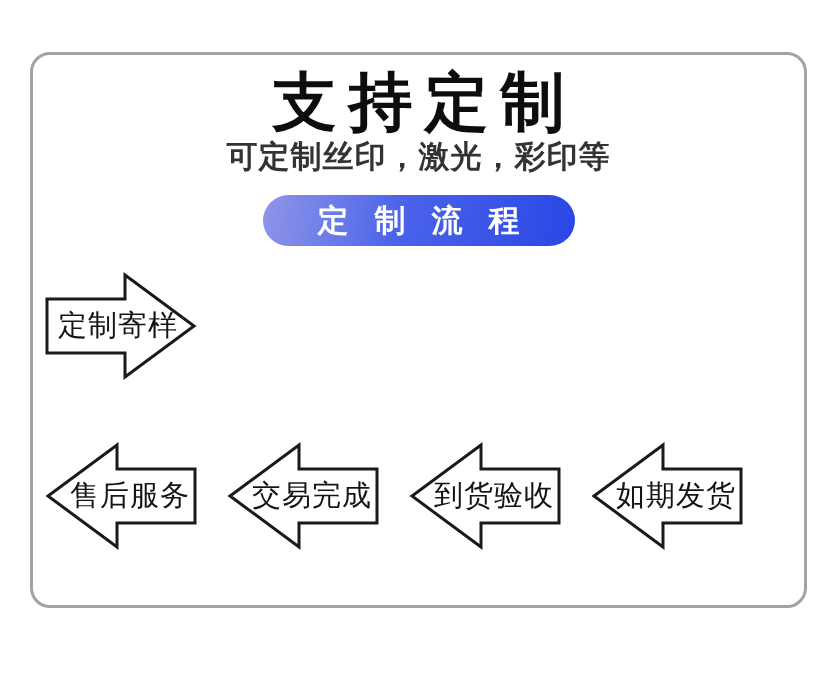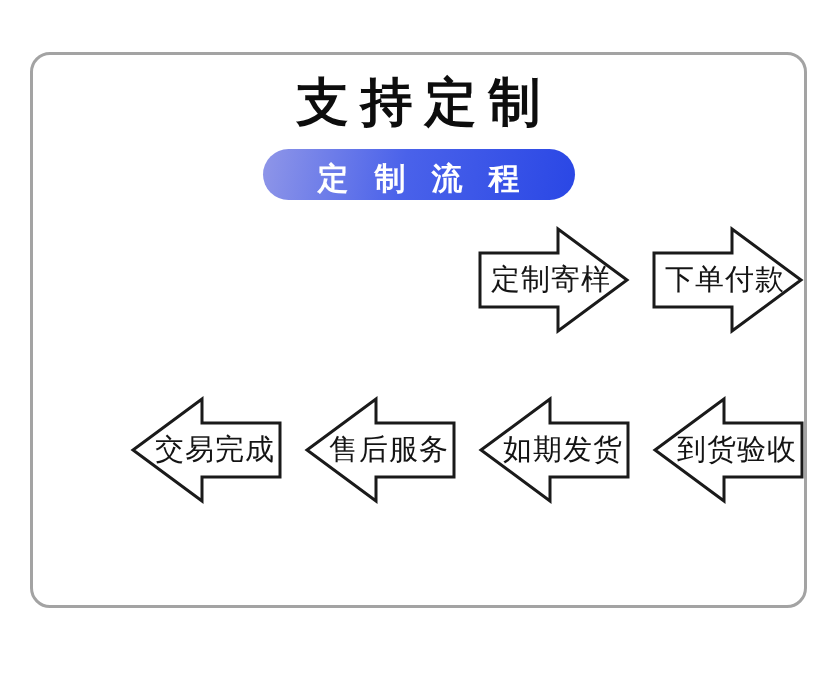--- a/index.html
+++ b/index.html
@@ -22,21 +22,21 @@
     width: 777px;
     height: 556px;
     box-sizing: border-box;
     border: 3px solid #a3a3a3;
     border-radius: 20px;
     background: #ffffff;
     text-align: center;
   }
   .title {
     margin: 20px 0 0 0;
-    font-size: 52px;
+    font-size: 64px;
     line-height: 54px;
     font-weight: 900;
     color: #0d0d0d;
     letter-spacing: 12px;
     text-indent: 12px;
   }
   .subtitle {
     margin-top: 8px;
     font-size: 31px;
     line-height: 38px;
@@ -44,35 +44,36 @@
     color: #333333;
     letter-spacing: 1px;
   }
   .badge {
     margin: 20px auto 0 auto;
     width: 312px;
     height: 51px;
     border-radius: 26px;
     background: linear-gradient(100deg, #8f96e8 0%, #4a62ea 45%, #2a47e5 100%);
     display: flex;
-    align-items: flex-end;
+    align-items: center;
     justify-content: center;
   }
   .badge span {
     color: #ffffff;
     font-size: 31px;
     font-weight: 800;
     letter-spacing: 26px;
     text-indent: 26px;
     white-space: nowrap;
   }
   .row {
     display: flex;
-    justify-content: flex-end;
-    gap: 22px;
+    justify-content: flex-start;
+    gap: 30px;
+    padding-left: 12px;
   }
   .row-top    { margin-top: 26px; }
   .row-bottom { margin-top: 62px; }
   .step {
     position: relative;
     width: 152px;
     height: 108px;
     flex: 0 0 auto;
   }
   .step svg {
@@ -103,71 +104,66 @@
   .step-label.toward-tip-right { transform: translateX(-3px); }
   .step-label.toward-tail-right { transform: translateX(9px); }
 </style>
 </head>
 <body>
 
 <div class="page">
   <div class="card">
 
     <h1 class="title">支持定制</h1>
+    <div class="subtitle">可定制丝印，激光，彩印等</div>
 
     <div class="badge">
       <span>定制流程</span>
     </div>
 
     <div class="row row-top">
 
       <div class="step">
         <svg viewBox="0 0 152 108">
           <polygon class="arrow-shape" points="2,27 80,27 80,3 149,54 80,105 80,81 2,81"></polygon>
         </svg>
         <span class="step-label toward-tip-right">定制寄样</span>
       </div>
 
 
 
-      <div class="step">
-        <svg viewBox="0 0 152 108">
-          <polygon class="arrow-shape" points="2,27 80,27 80,3 149,54 80,105 80,81 2,81"></polygon>
-        </svg>
-        <span class="step-label toward-tip-right">下单付款</span>
-      </div>
 
     </div>
 
     <div class="row row-bottom">
+
+      <div class="step">
+        <svg viewBox="0 0 152 108">
+          <polygon class="arrow-shape" points="150,27 72,27 72,3 3,54 72,105 72,81 150,81"></polygon>
+        </svg>
+        <span class="step-label toward-tail-right">售后服务</span>
+      </div>
 
       <div class="step">
         <svg viewBox="0 0 152 108">
           <polygon class="arrow-shape" points="150,27 72,27 72,3 3,54 72,105 72,81 150,81"></polygon>
         </svg>
         <span class="step-label toward-tail-right">交易完成</span>
       </div>
 
       <div class="step">
         <svg viewBox="0 0 152 108">
           <polygon class="arrow-shape" points="150,27 72,27 72,3 3,54 72,105 72,81 150,81"></polygon>
         </svg>
-        <span class="step-label toward-tail-right">售后服务</span>
+        <span class="step-label toward-tail-right">到货验收</span>
       </div>
 
       <div class="step">
         <svg viewBox="0 0 152 108">
           <polygon class="arrow-shape" points="150,27 72,27 72,3 3,54 72,105 72,81 150,81"></polygon>
         </svg>
         <span class="step-label toward-tail-right">如期发货</span>
       </div>
 
-      <div class="step">
-        <svg viewBox="0 0 152 108">
-          <polygon class="arrow-shape" points="150,27 72,27 72,3 3,54 72,105 72,81 150,81"></polygon>
-        </svg>
-        <span class="step-label toward-tail-right">到货验收</span>
-      </div>
-
     </div>
 
   </div>
 </div>
 
 </body></html>

